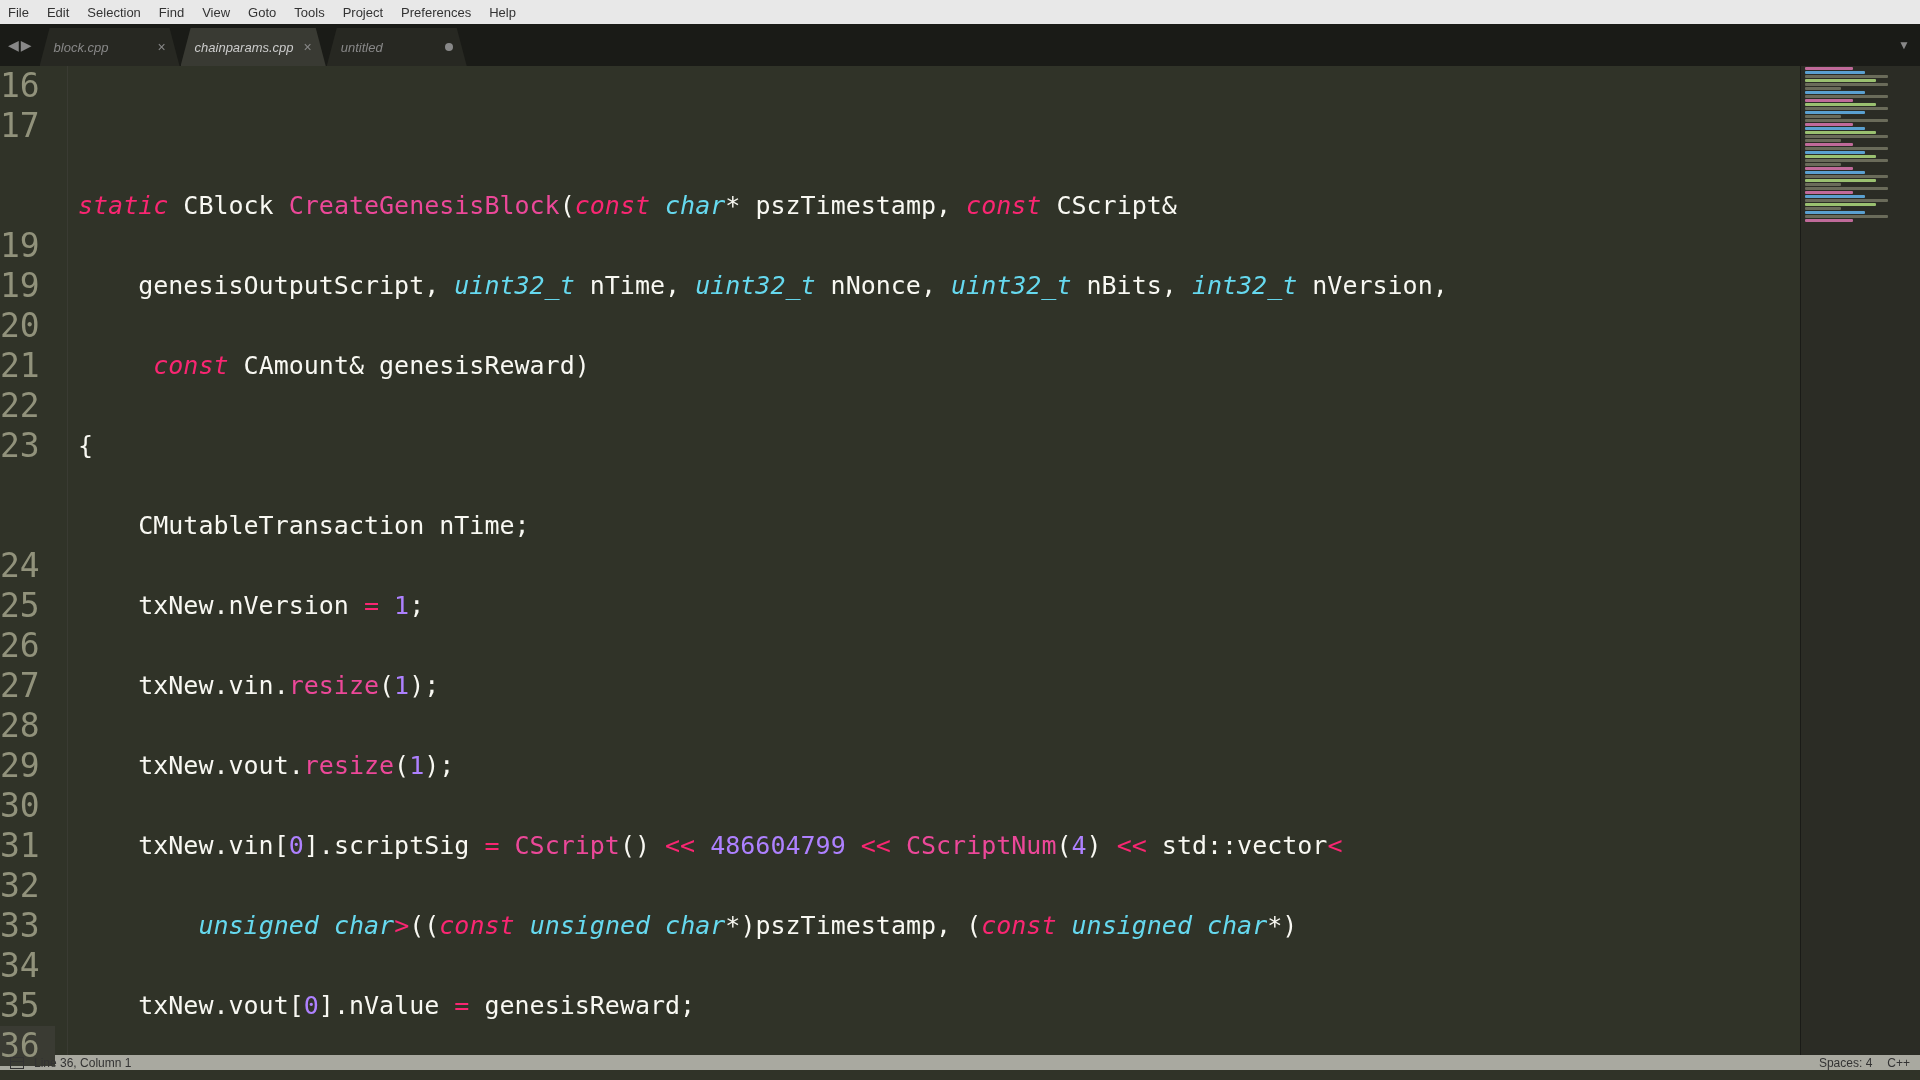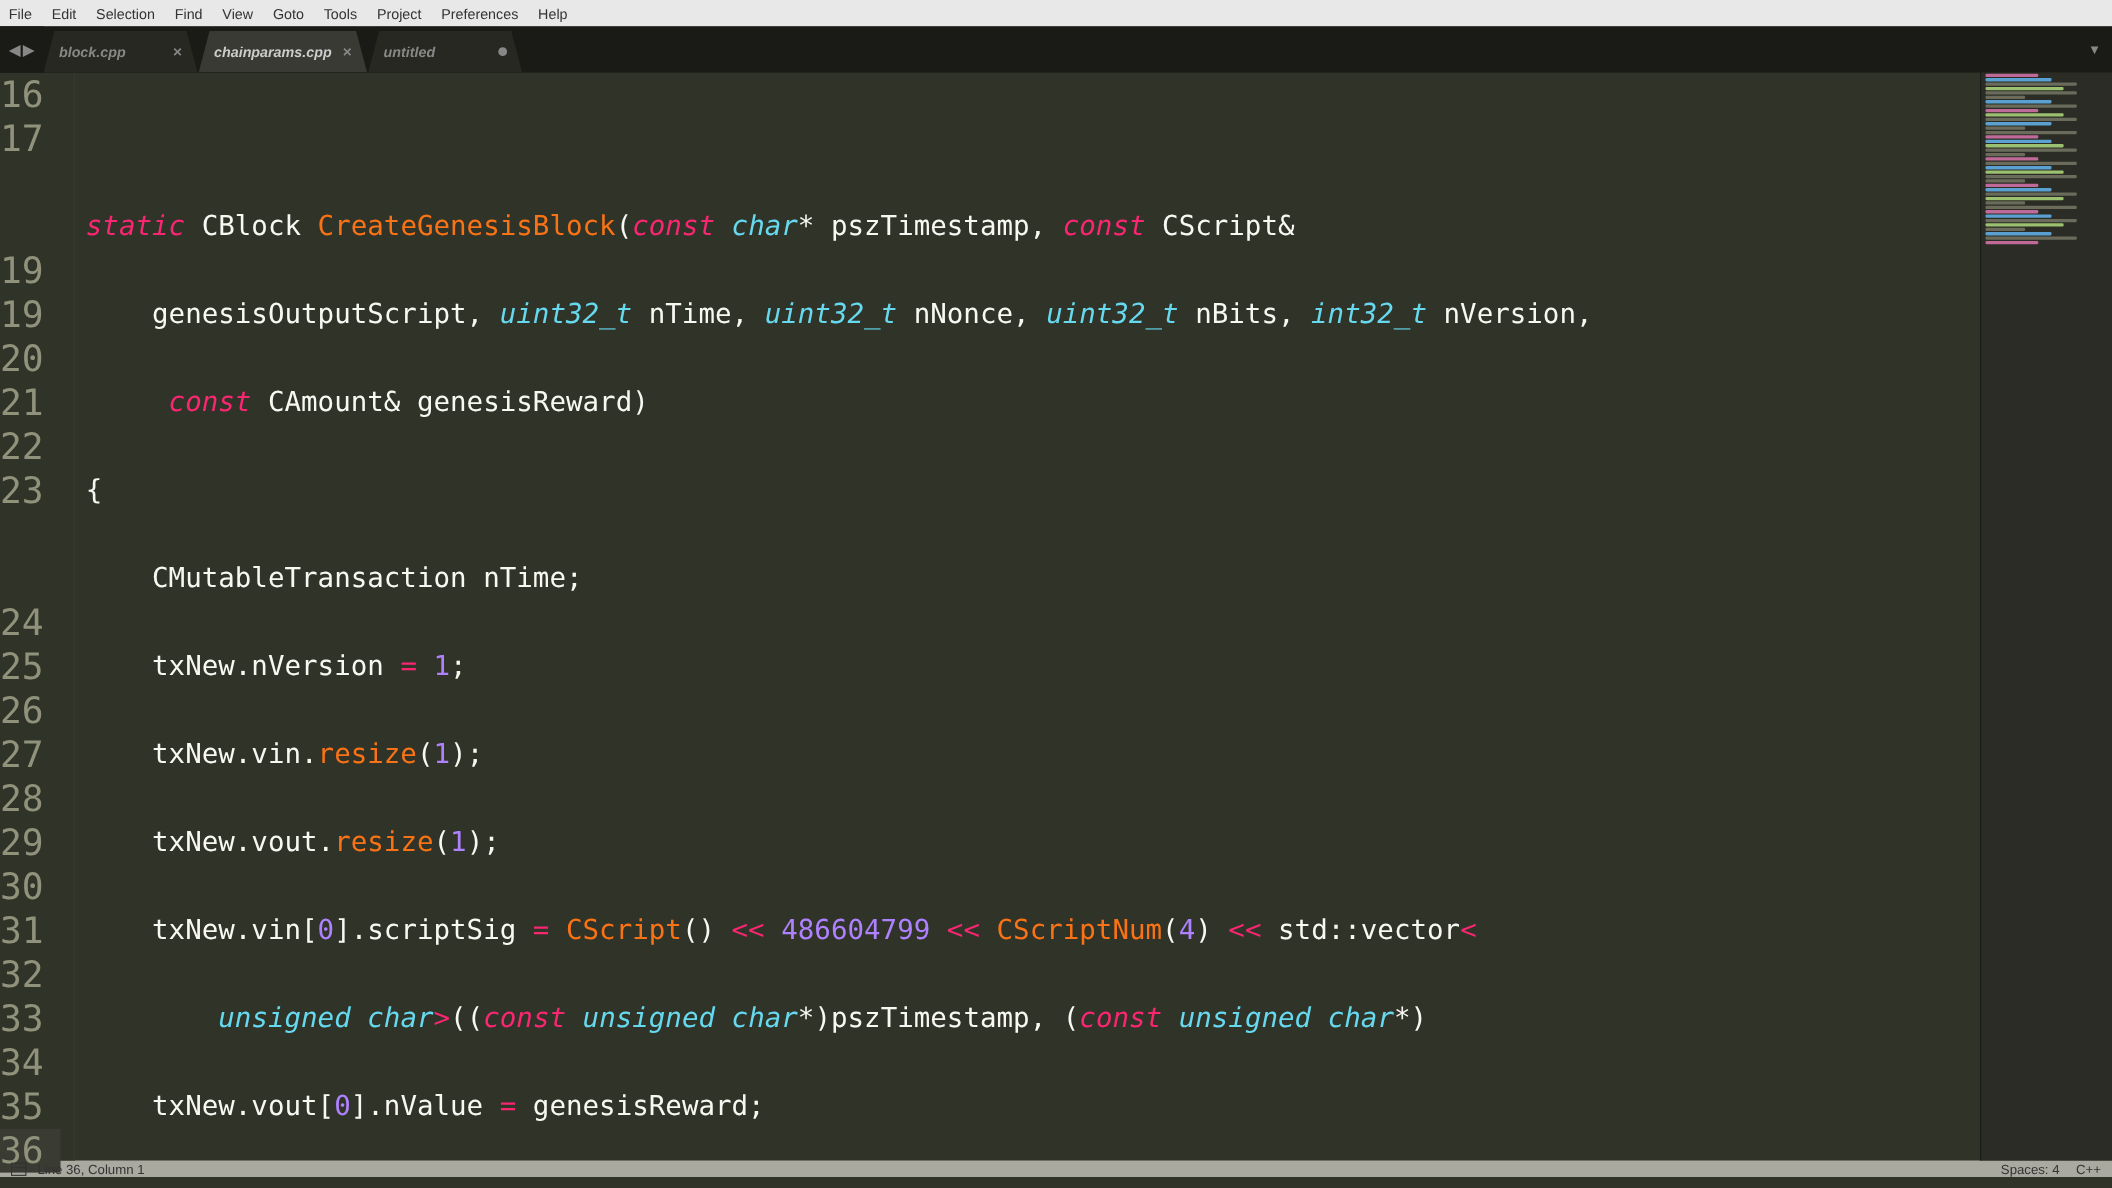--- a/index.html
+++ b/index.html
@@ -45,21 +45,20 @@
   font-size: 13px;
   margin-right: 1px;
   display: flex;
   align-items: center;
   gap: 10px;
   height: 38px;
   min-width: 140px;
   font-style: italic;
   position: relative;
   clip-path: polygon(10px 0, calc(100% - 10px) 0, 100% 100%, 0 100%);
-  font-weight: bold;
 }
 .tab.active {
   background: #393a33;
   color: #ccc;
 }
 .tab .close {
   margin-left: auto;
   font-style: normal;
   color: #888;
   font-size: 14px;
@@ -105,21 +104,21 @@
   font-size: 25px;
   line-height: 40px;
   color: #f8f8f2;
   white-space: pre;
   padding-left: 10px;
   position: relative;
 }
 .code .line { height: 40px; }
 .kwi { color: #f92672; font-style: italic; }
 .type { color: #66d9ef; font-style: italic; }
-.fn { color: #f97316; }
+.fn { color: #ec4899; }
 .num { color: #ae81ff; }
 .op { color: #f92672; }
 .txt { color: #f8f8f2; margin-top: 43px; }
 .minimap {
   width: 120px;
   background: #2b2c25;
   position: relative;
   border-left: 1px solid #1a1b17;
 }
 .mm-line { height: 3px; margin: 1px 4px; border-radius: 1px; }

